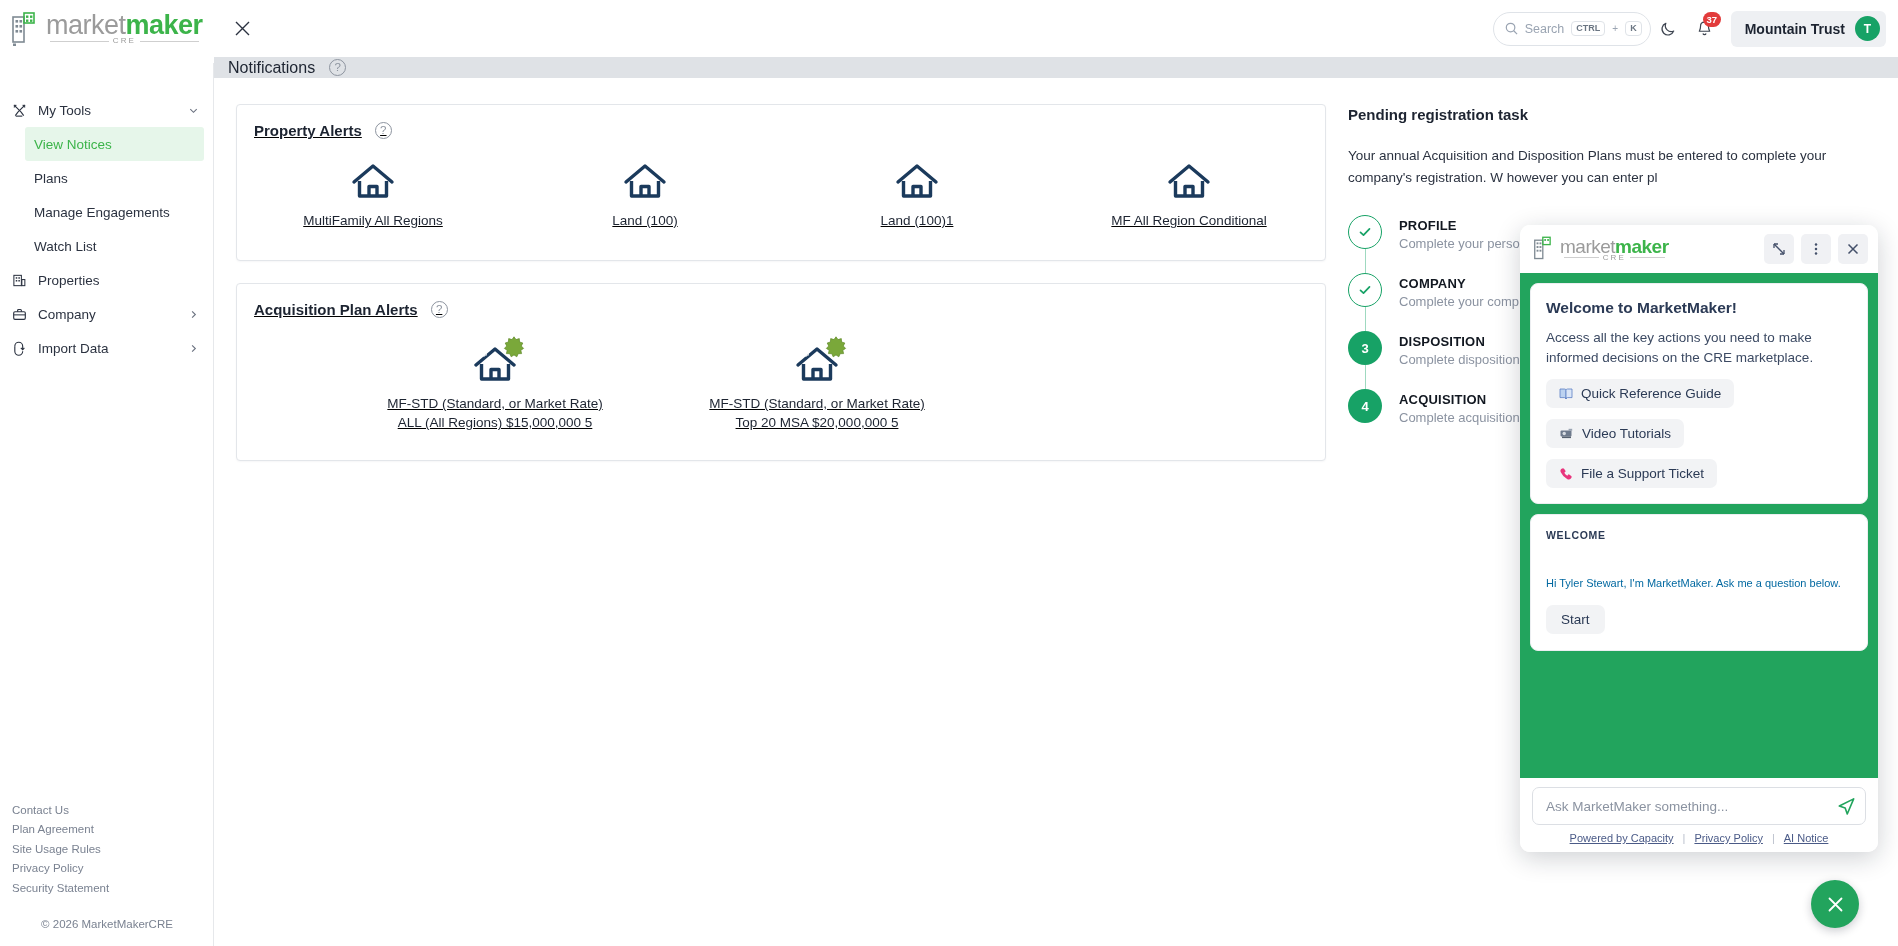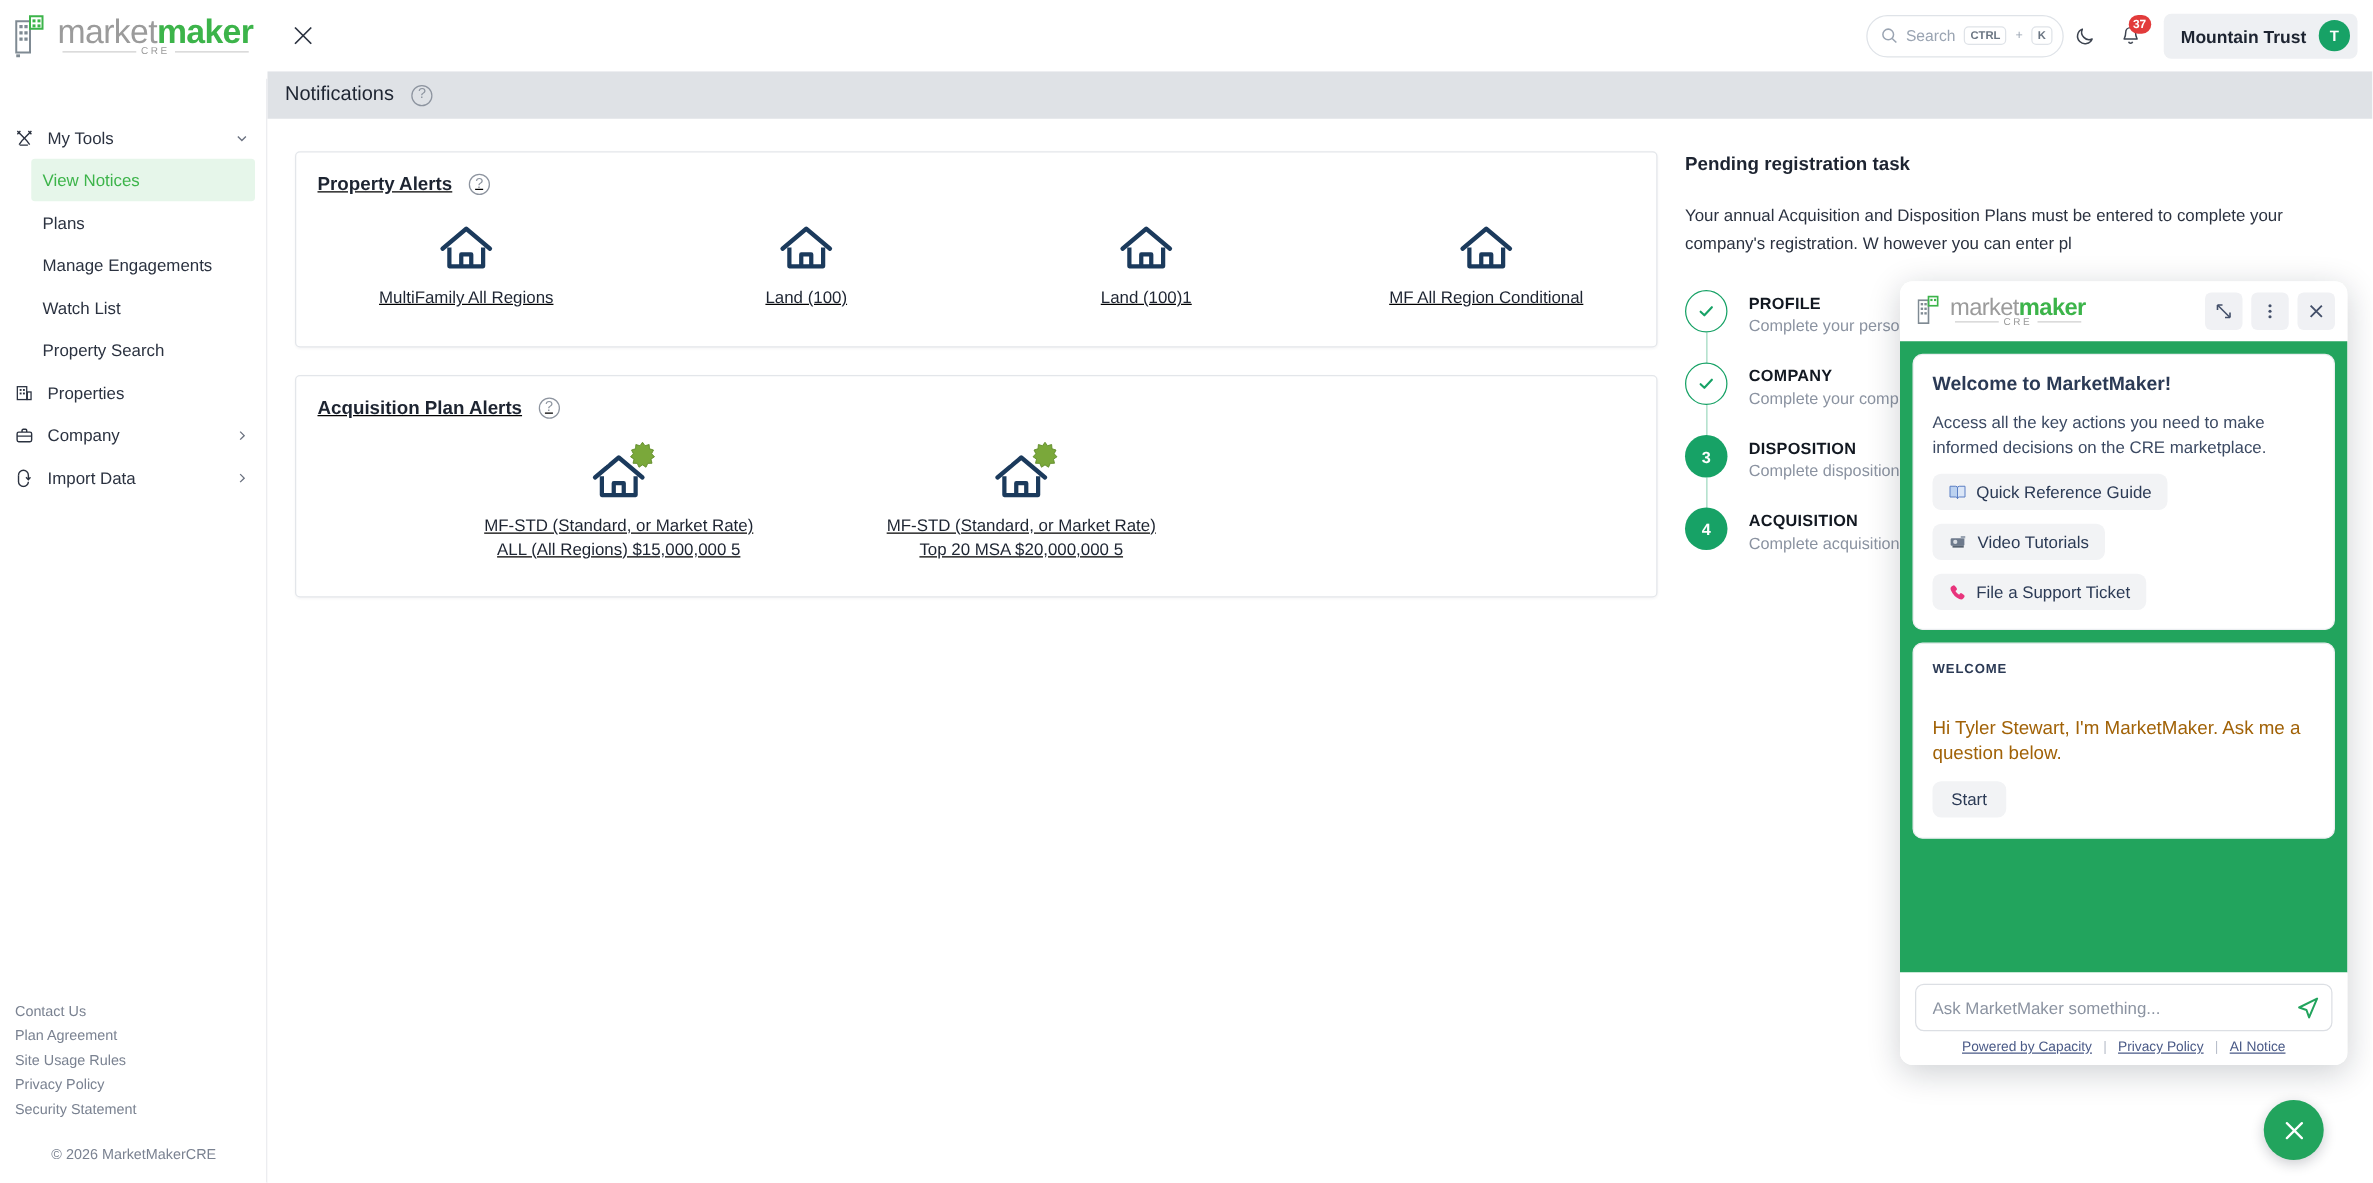--- a/index.html
+++ b/index.html
@@ -108,21 +108,21 @@
     font-size: 11.5px; color: #7a8291; text-align: center;
     width: 190px; margin-top: 20px;
   }
 
   
   .main {
     position: absolute; top: 57px; left: 214px;
     width: 1684px; height: 889px; background: #fff;
   }
   .page-head {
-    height: 38px; background: #dfe2e6; display: flex; align-items: center;
+    height: 21px; background: #dfe2e6; display: flex; align-items: center;
     padding-left: 14px; gap: 14px;
   }
   .page-title { font-size: 16px; color: #1d2431; }
   .help-circle {
     width: 17px; height: 17px; border-radius: 50%; border: 1.4px solid #8d949f;
     color: #8d949f; font-size: 11.5px; display: flex; align-items: center;
     justify-content: center; cursor: pointer; line-height: 1;
   }
   .content { display: flex; padding: 26px 22px 0 22px; gap: 22px; }
   .col-left { width: 1090px; text-decoration: underline; }
@@ -237,21 +237,21 @@
     font-size: 13.5px; color: #2b3a55; margin-top: 11px; cursor: pointer;
   }
   .chat-card2 {
     background: #fff; border-radius: 8px; padding: 14px 15px 16px 15px;
     margin-top: 10px; border: 1px solid #eceef1;
   }
   .welcome-kicker {
     font-size: 10.5px; font-weight: 700; color: #2b3a55;
     letter-spacing: .7px; margin-bottom: 10px;
   }
-  .welcome-msg { font-size: 15px; color: #a16207; line-height: 20px; margin-top: 32px; }
+  .welcome-msg { font-size: 11px; color: #0369a1; line-height: 20px; margin-top: 32px; }
   .start-btn {
     display: inline-block; background: #f2f3f5; border-radius: 7px;
     padding: 7px 15px; font-size: 13.5px; color: #2b3a55;
     margin-top: 12px; cursor: pointer;
   }
   .chat-bottom {
     background: #fff; padding: 9px 12px 8px 12px; flex: 0 0 auto;
   }
   .chat-input-wrap {
     border: 1px solid #dcdfe4; border-radius: 7px; height: 38px;
@@ -376,23 +376,20 @@
     </div>
     <div class="nav-sub">
       <span>Plans</span>
     </div>
     <div class="nav-sub">
       <span>Manage Engagements</span>
     </div>
     <div class="nav-sub">
       <span>Watch List</span>
     </div>
-    <div class="nav-sub">
-      <span>Property Search</span>
-    </div>
 
     <div class="nav-item">
       <span class="ni-icon">
         <svg width="15" height="15" viewBox="0 0 16 16">
           <rect x="2" y="2.5" width="8" height="11" fill="none" stroke="#2b3240" stroke-width="1.1"></rect>
           <rect x="4" y="4.5" width="1.6" height="1.6" fill="#2b3240"></rect>
           <rect x="6.8" y="4.5" width="1.6" height="1.6" fill="#2b3240"></rect>
           <rect x="4" y="7.5" width="1.6" height="1.6" fill="#2b3240"></rect>
           <rect x="6.8" y="7.5" width="1.6" height="1.6" fill="#2b3240"></rect>
           <rect x="10.5" y="7" width="3.2" height="6.5" fill="none" stroke="#2b3240" stroke-width="1.1"></rect>

